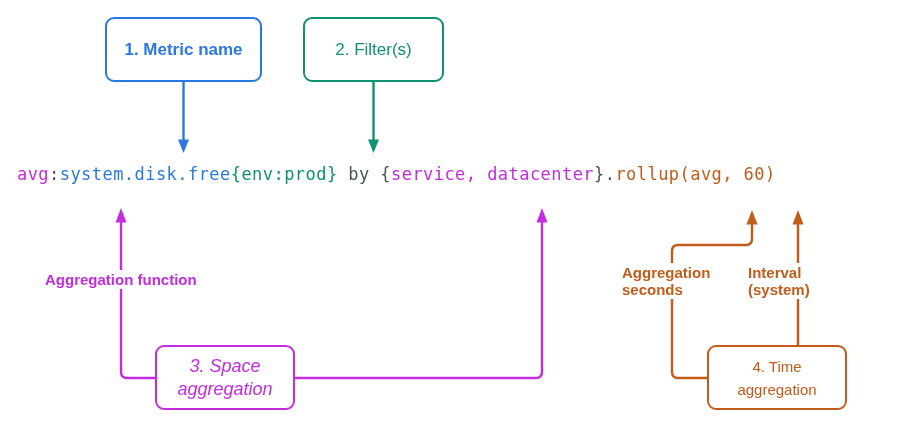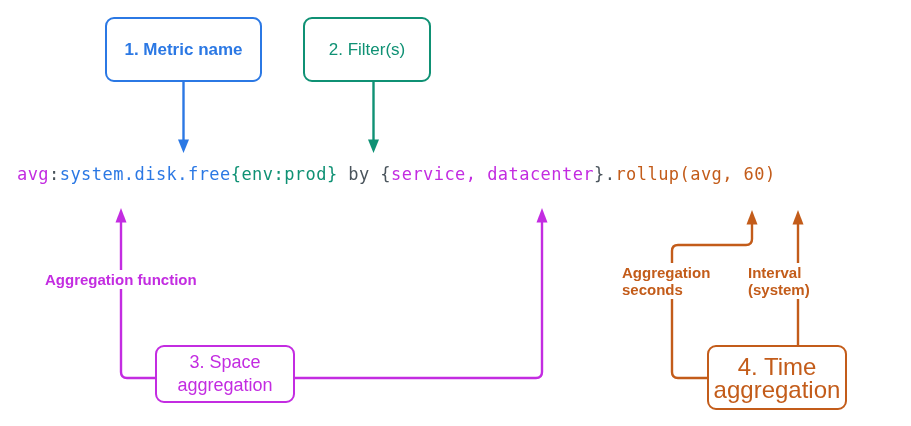--- a/index.html
+++ b/index.html
@@ -14,21 +14,21 @@
   .connectors{position:absolute;left:0;top:0;width:911px;height:426px;}
   .connectors path{fill:none;stroke-width:2.4px;}
   .callout{
     position:absolute;display:flex;align-items:center;justify-content:center;
     text-align:center;background:#fff;border-radius:9px;border:2.4px solid;
     box-sizing:border-box;
   }
   .callout.blue  {border-color:var(--blue);  color:var(--blue);  font-size:17px;font-weight:bold;}
   .callout.green {border-color:var(--green); color:var(--green); font-size:17px;}
   .callout.magenta{border-color:var(--magenta);color:var(--magenta);font-size:18px;line-height:23px;}
-  .callout.orange{border-color:var(--orange);color:var(--orange);font-size:24px;line-height:23px;}
+  .callout.orange{border-color:var(--orange);color:var(--orange);font-size:15px;line-height:23px;}
   .ann{
     position:absolute;font-size:15px;font-weight:bold;
     background:var(--background);line-height:17px;padding:1px 0;
   }
   .ann.magenta{color:var(--magenta);}
   .ann.orange{color:var(--orange);}
   .code{
     position:absolute;left:17px;top:164px;
     font-family:"DejaVu Sans Mono","Liberation Mono",monospace;
     font-size:17px;letter-spacing:.45px;white-space:pre;
@@ -56,40 +56,40 @@
     <path d="M707,378 L678,378 Q672,378 672,372 L672,251 Q672,245 678,245 L746,245 Q752,245 752,239 L752,224" style="stroke:var(--orange)"></path>
     <polygon points="752,210 746.5,224.5 757.5,224.5" style="fill:var(--orange)"></polygon>
 
     <path d="M798,345 L798,224" style="stroke:var(--orange)"></path>
     <polygon points="798,210 792.5,224.5 803.5,224.5" style="fill:var(--orange)"></polygon>
   </svg>
 
   <div class="callout blue" style="left:105px;top:17px;width:157px;height:65px;">
     <span>1. Metric name</span>
   </div>
-  <div class="callout green" style="left:303px;top:17px;width:128px;height:65px;">
+  <div class="callout green" style="left:303px;top:17px;width:141px;height:65px;">
     <span>2. Filter(s)</span>
   </div>
 
   <div class="code"><span style="color: rgb(195, 44, 225);">avg</span><span style="color: rgb(74, 84, 92);">:</span><span style="color: rgb(43, 120, 228);">system.disk.free</span><span style="color: rgb(15, 145, 116);">{env:prod}</span><span style="color: rgb(74, 84, 92);"> by </span><span style="color: rgb(74, 84, 92);">{</span><span style="color: rgb(195, 44, 225);">service, datacenter</span><span style="color: rgb(74, 84, 92);">}</span><span style="color: rgb(74, 84, 92);">.</span><span style="color: rgb(195, 92, 26);">rollup(avg, 60)</span></div>
 
   <div class="ann magenta" style="left:45px;top:270px;width:154px;">
     <span>Aggregation function</span>
   </div>
 
   <div class="ann orange" style="left:622px;top:263px;width:100px;">
     <span>Aggregation</span><br>
     <span>seconds</span>
   </div>
   <div class="ann orange" style="left:748px;top:263px;width:100px;">
     <span>Interval</span><br>
     <span>(system)</span>
   </div>
 
-  <div class="callout magenta" style="left:155px;top:345px;width:140px;height:58px;">
+  <div class="callout magenta" style="left:155px;top:345px;width:140px;height:65px;font-style:italic;">
     <span>
       <span>3. Space</span><br>
       <span>aggregation</span>
     </span>
   </div>
   <div class="callout orange" style="left:707px;top:345px;width:140px;height:65px;">
     <span>
       <span>4. Time</span><br>
       <span>aggregation</span>
     </span>

